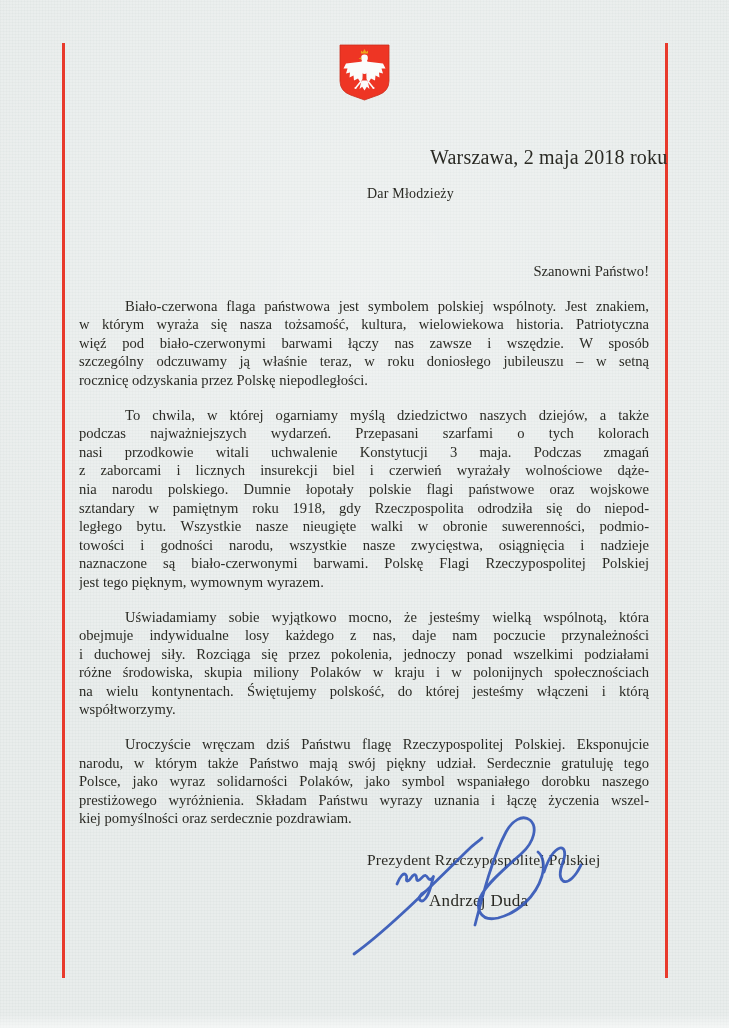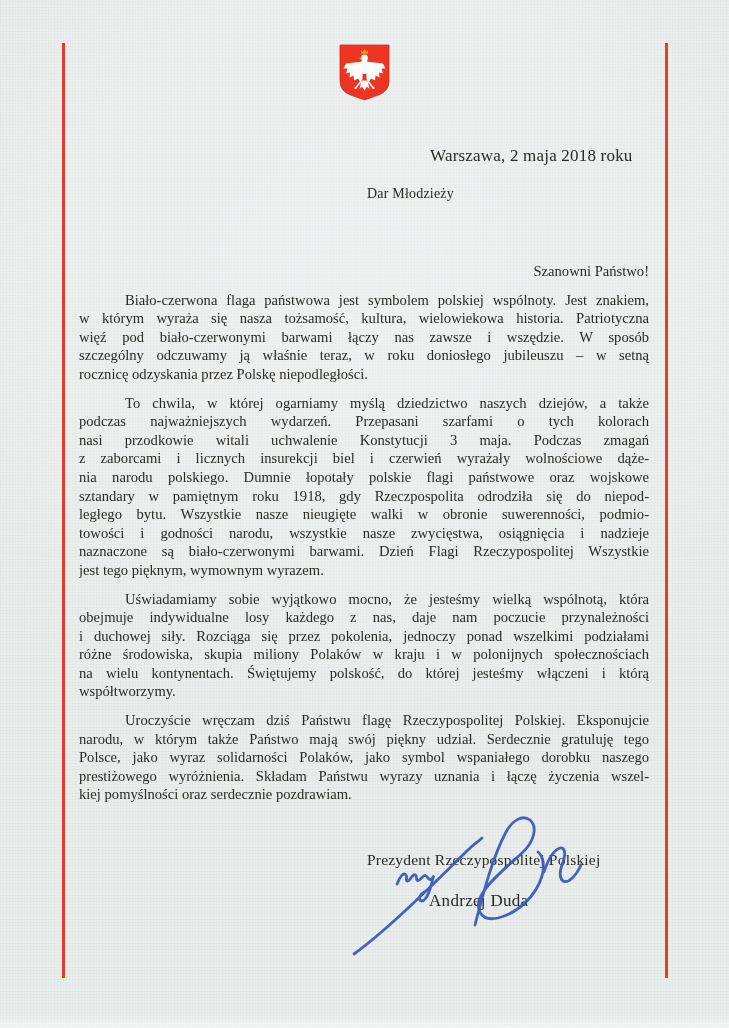--- a/index.html
+++ b/index.html
@@ -18,25 +18,25 @@
   }
   .paper::after{
     content:"";position:absolute;left:0;right:0;bottom:0;height:14px;
     background:linear-gradient(to bottom, rgba(255,255,255,0), rgba(255,255,255,.55));
     pointer-events:none;
   }
   .rule{position:absolute;top:43px;width:2.5px;height:935px;background:#e8392b;}
   .rule-left{left:62px;}
   .rule-right{left:665px;}
   .emblem{position:absolute;left:338px;top:43px;width:53px;height:59px;}
-  .dateline{position:absolute;left:430px;top:146px;font-size:17px;letter-spacing:.2px;}
+  .dateline{position:absolute;left:430px;top:146px;font-size:20px;letter-spacing:.2px;}
   .recipient{position:absolute;left:367px;top:186px;font-size:14px;letter-spacing:.2px;}
   .body{position:absolute;left:79px;top:262px;width:570px;font-size:14.6px;line-height:18.6px;}
   .salutation{text-align:right;}
-  .para{margin-top:10px;}
+  .para{margin-top:16px;}
   .jline{text-align:justify;text-align-last:justify;white-space:normal;overflow:hidden;}
   .jline.para-end{text-align-last:left;}
   .para .jline:first-child{text-indent:46px;}
   .signoff-title{position:absolute;left:367px;top:851px;font-size:15.5px;letter-spacing:.2px;}
   .signoff-name{position:absolute;left:429px;top:891px;font-size:17px;letter-spacing:.3px;}
   .signature{position:absolute;left:340px;top:810px;width:260px;height:150px;pointer-events:none;}
 </style>
 </head>
 <body>
 
@@ -78,21 +78,21 @@
         </div>
         <div class="para">
           <div class="jline">To chwila, w której ogarniamy myślą dziedzictwo naszych dziejów, a także</div>
           <div class="jline">podczas najważniejszych wydarzeń. Przepasani szarfami o tych kolorach</div>
           <div class="jline">nasi przodkowie witali uchwalenie Konstytucji 3 maja. Podczas zmagań</div>
           <div class="jline">z zaborcami i licznych insurekcji biel i czerwień wyrażały wolnościowe dąże-</div>
           <div class="jline">nia narodu polskiego. Dumnie łopotały polskie flagi państwowe oraz wojskowe</div>
           <div class="jline">sztandary w pamiętnym roku 1918, gdy Rzeczpospolita odrodziła się do niepod-</div>
           <div class="jline">ległego bytu. Wszystkie nasze nieugięte walki w obronie suwerenności, podmio-</div>
           <div class="jline">towości i godności narodu, wszystkie nasze zwycięstwa, osiągnięcia i nadzieje</div>
-          <div class="jline">naznaczone są biało-czerwonymi barwami. Dzień Flagi Rzeczypospolitej Wszystkie</div>
+          <div class="jline">naznaczone są biało-czerwonymi barwami. Polskę Flagi Rzeczypospolitej Polskiej</div>
           <div class="jline para-end">jest tego pięknym, wymownym wyrazem.</div>
         </div>
         <div class="para">
           <div class="jline">Uświadamiamy sobie wyjątkowo mocno, że jesteśmy wielką wspólnotą, która</div>
           <div class="jline">obejmuje indywidualne losy każdego z nas, daje nam poczucie przynależności</div>
           <div class="jline">i duchowej siły. Rozciąga się przez pokolenia, jednoczy ponad wszelkimi podziałami</div>
           <div class="jline">różne środowiska, skupia miliony Polaków w kraju i w polonijnych społecznościach</div>
           <div class="jline">na wielu kontynentach. Świętujemy polskość, do której jesteśmy włączeni i którą</div>
           <div class="jline para-end">współtworzymy.</div>
         </div>

